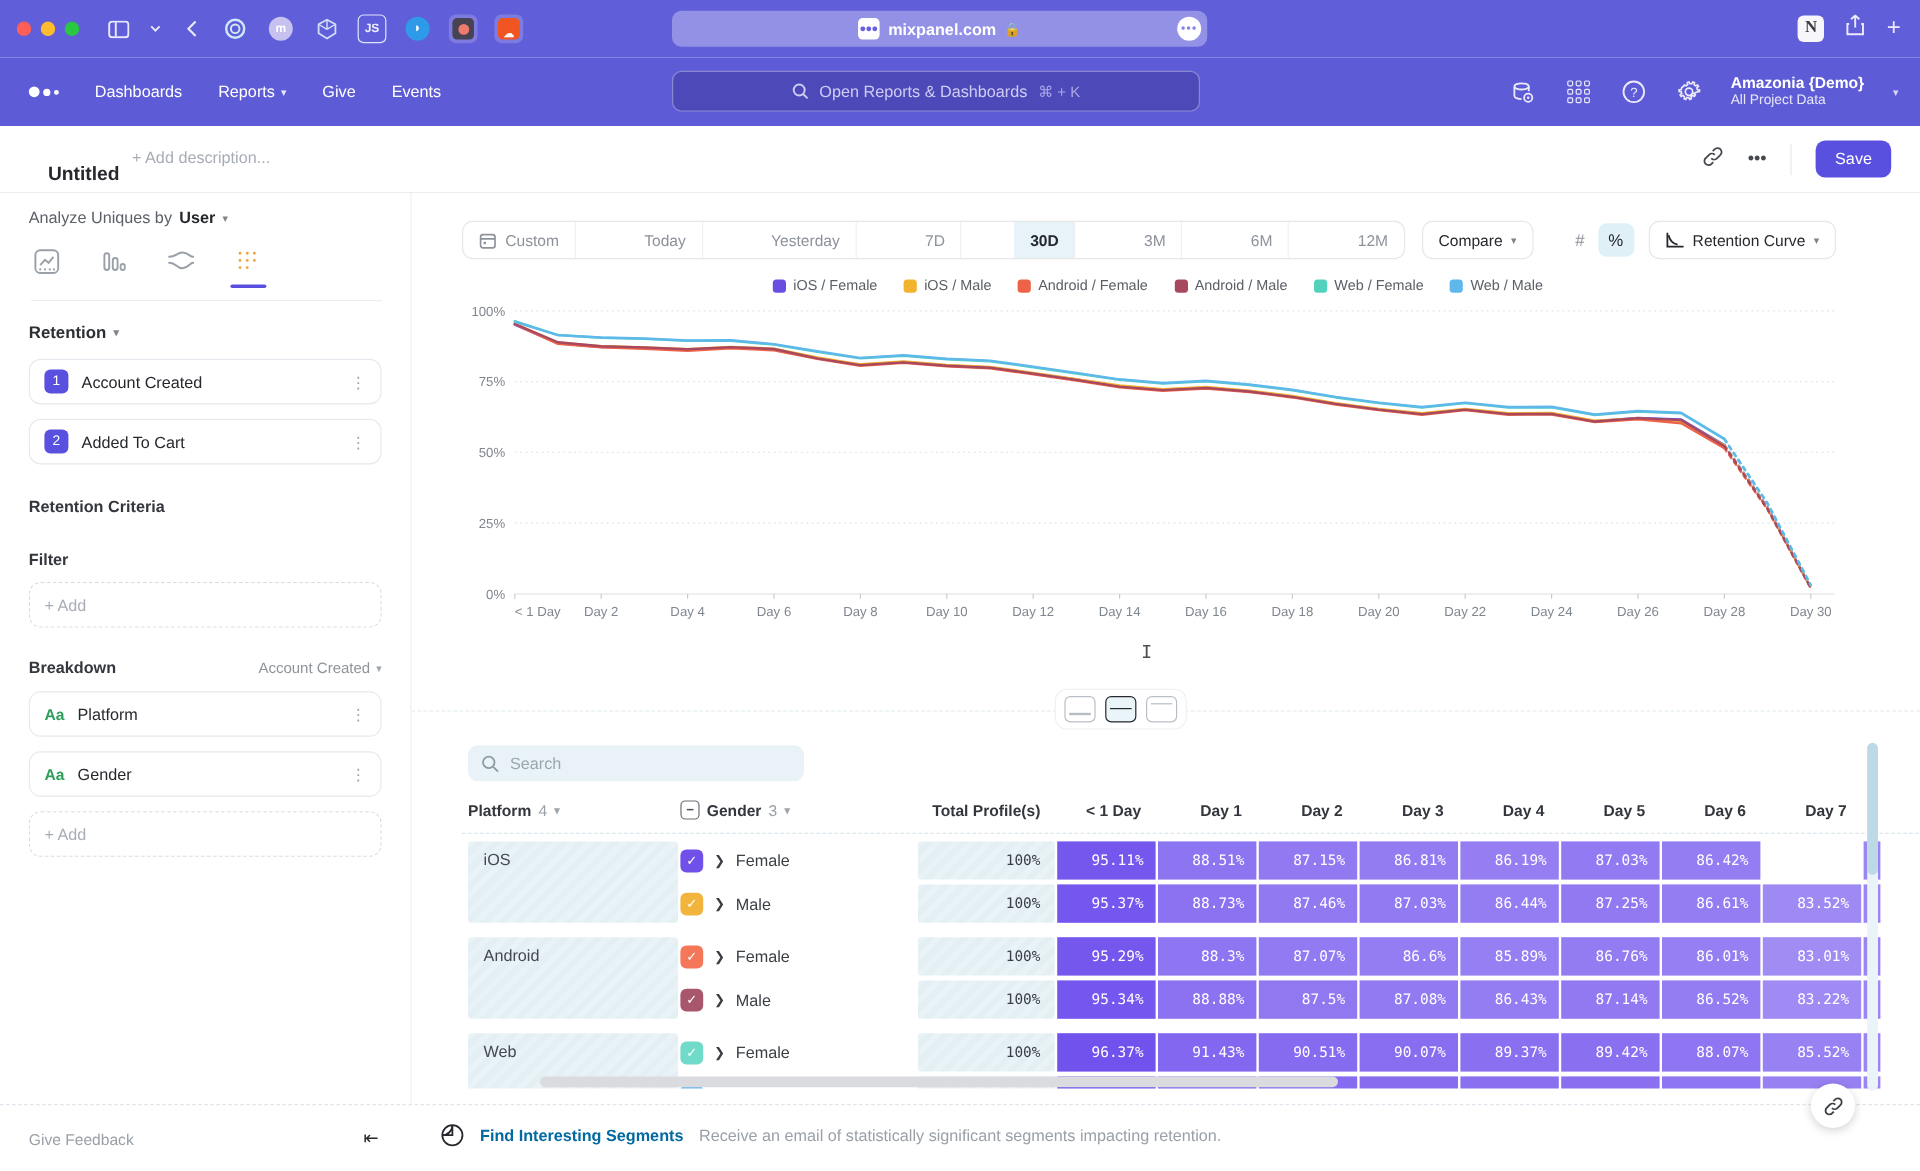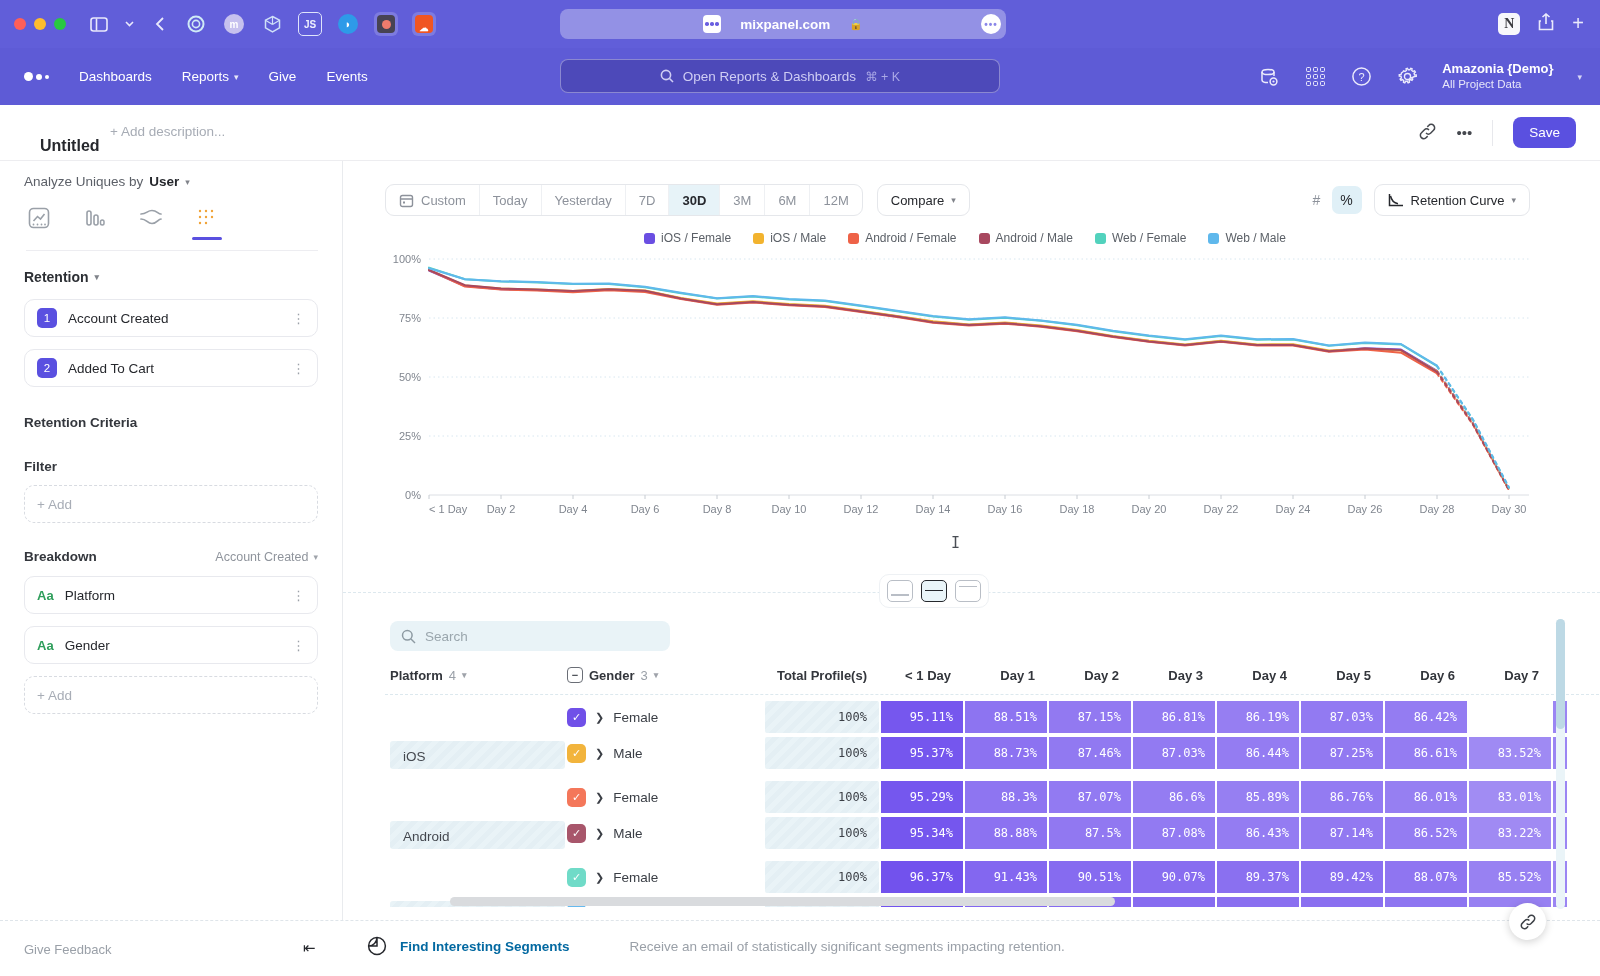--- a/index.html
+++ b/index.html
@@ -5,21 +5,21 @@
   * { margin:0; padding:0; box-sizing:border-box; }
   html,body { width:1600px; height:976px; overflow:hidden; font-family:"Liberation Sans", sans-serif; background:#fff; }
 
   
   #chrome { position:absolute; left:0; top:0; width:1600px; height:48px; background:#615ed9; display:flex; align-items:center; }
   .traffic { display:flex; gap:8px; margin-left:14px; }
   .tl { width:12px; height:12px; border-radius:50%; }
   .chrome-icons { display:flex; align-items:center; gap:14px; margin-left:22px; color:#e8e8fb; }
   .cicon { width:22px; height:22px; display:flex; align-items:center; justify-content:center; font-size:13px; color:#e9e9fc; }
   .ext { width:24px; height:24px; border-radius:6px; display:flex; align-items:center; justify-content:center; font-size:10px; font-weight:bold; }
-  .urlbar { position:absolute; left:560px; top:9px; width:446px; height:30px; background:rgba(255,255,255,.32); border-radius:8px; display:flex; align-items:center; justify-content:center; color:#fff; font-size:13.5px; font-weight:600;gap:12px; }
+  .urlbar { position:absolute; left:560px; top:9px; width:446px; height:30px; background:rgba(255,255,255,.32); border-radius:8px; display:flex; align-items:center; justify-content:center; color:#fff; font-size:13.5px; font-weight:600; }
   .urlbar .fav { width:18px; height:18px; background:#fff; border-radius:4px; margin-right:7px; display:flex; align-items:center; justify-content:center; gap:1.5px; }
   .fav i { width:3.5px; height:3.5px; border-radius:50%; background:#6a5fe0; display:inline-block; }
   .urlbar .lock { margin-left:7px; font-size:11px; opacity:.9; }
   .url-more { position:absolute; right:5px; top:5px; width:20px; height:20px; background:#fff; border-radius:50%; color:#8a86e8; font-size:10px; letter-spacing:1px; display:flex; align-items:center; justify-content:center; }
   .chrome-right { position:absolute; right:16px; top:12px; display:flex; gap:18px; align-items:center; color:#eaeafc; }
   .notion { width:22px; height:22px; background:#f7f7fb; color:#3b3b40; border-radius:5px; font-weight:bold; font-size:14px; display:flex; align-items:center; justify-content:center; font-family:"Liberation Serif", serif; }
 
   
   #appnav { position:absolute; left:0; top:48px; width:1600px; height:57px; background:#5e5bd6; display:flex; align-items:center; }
   .mp-logo { display:flex; align-items:center; gap:3px; margin-left:24px; margin-right:30px; }
@@ -64,27 +64,27 @@
   .aa { color:#2e9e5b; font-size:13px; font-weight:bold; }
   .muted-label { font-size:13.5px; font-weight:bold; color:#34373d; }
   .gray-dd { color:#8f949c; font-size:12.5px; display:flex; gap:5px; align-items:center; cursor:pointer; }
 
   
   #footband { position:absolute; left:0; top:920px; width:1600px; height:56px; background:#fff; border-top:1px dashed #dfe5ea; }
   #give-feedback { position:absolute; left:24px; top:21px; font-size:13px; color:#9aa0a8; }
   #collapse { position:absolute; left:303px; top:18px; font-size:15px; color:#26282d; cursor:pointer; }
   #fis-row { position:absolute; left:367px; top:15px; display:flex; align-items:center; gap:13px; }
   #fis-title { font-size:13.5px; font-weight:bold; color:#0369a1; }
-  #fis-sub { font-size:13.5px; color:#9aa0a8;margin-left:47px; }
+  #fis-sub { font-size:13.5px; color:#9aa0a8; }
   #float-link { position:absolute; left:1509px; top:903px; width:37px; height:37px; border-radius:50%; background:#fff; box-shadow:0 2px 8px rgba(0,0,0,.18); display:flex; align-items:center; justify-content:center; font-size:15px; color:#3c4046; cursor:pointer; }
 
   
   #main { position:absolute; left:343px; top:161px; width:1257px; height:759px; background:#fff; overflow:hidden; }
   #controls { position:absolute; left:42px; top:23px; display:flex; gap:14px; }
-  .seg { display:flex; border:1px solid #e5e7eb; border-radius:9px; overflow:hidden; height:32px; }
+  .seg { display:flex; border:1px solid #e5e7eb; border-radius:9px; overflow:hidden; height:32px;gap:44px; }
   .seg .it { display:flex; align-items:center; padding:0 13px; font-size:13px; color:#8d929b; border-right:1px solid #eef0f3; cursor:pointer; gap:7px; }
   .seg .it:last-child { border-right:none; }
   .seg .it.active { background:#e7f3f8; color:#26282d; font-weight:bold; }
   .btn { display:flex; align-items:center; gap:7px; border:1px solid #e5e7eb; border-radius:9px; height:32px; padding:0 13px; font-size:13px; color:#26282d; cursor:pointer; background:#fff; }
   #right-controls { position:absolute; right:70px; top:23px; display:flex; gap:12px; align-items:center; }
   .mode-toggle { display:flex; align-items:center; height:32px; border-radius:8px; }
   .mode { width:30px; height:28px; display:flex; align-items:center; justify-content:center; font-size:14px; color:#8d929b; border-radius:7px; cursor:pointer; }
   .mode.active { background:#e0f0f7; color:#26282d; }
 
   
@@ -106,21 +106,21 @@
   
   #search-pill { position:absolute; left:47px; top:460px; width:280px; height:30px; background:#e9f3f7; border-radius:8px; display:flex; align-items:center; padding:0 11px; gap:9px; color:#9aa6ad; font-size:13.5px; }
   #thead { position:absolute; left:47px; top:498px; display:grid; grid-template-columns:175px 196px 114px repeat(8,82px) 14px; column-gap:2px; align-items:center; height:32px; }
   .th { font-size:13px; font-weight:bold; color:#33363c; display:flex; align-items:center; gap:6px; }
   .th .cnt { color:#9aa0a8; font-weight:normal; }
   .th.right { justify-content:flex-end; padding-right:12px; }
   .indet { width:16px; height:16px; border:1.5px solid #6a6e76; border-radius:4px; display:flex; align-items:center; justify-content:center; font-size:11px; color:#4a4e55; background:#fff; }
   #thead-border { position:absolute; left:42px; top:533px; width:1214px; border-top:1px dashed #dce8ee; }
   #tbody { position:absolute; left:47px; top:540px; width:1510px; height:206px; overflow:hidden; }
   .tgroup { display:grid; grid-template-columns:175px 196px 114px repeat(8,82px) 14px; column-gap:2px; row-gap:4px; grid-auto-rows:32px; margin-bottom:12px; }
-  .pcell { grid-row:1 / span 2; background:repeating-linear-gradient(135deg,#e9f3f7 0 5px,#e4eff4 5px 10px); border-radius:3px; font-size:13.5px; color:#44484f; padding:8px 0 0 13px;margin-top:40px; }
+  .pcell { grid-row:1 / span 2; background:repeating-linear-gradient(135deg,#e9f3f7 0 5px,#e4eff4 5px 10px); border-radius:3px; font-size:13.5px; color:#44484f; padding:8px 0 0 13px; }
   .gcell { display:flex; align-items:center; gap:9px; font-size:13.5px; color:#3a3e45; }
   .cbx { width:19px; height:19px; border-radius:5px; color:#fff; font-size:11px; display:flex; align-items:center; justify-content:center; cursor:pointer; }
   .exp { color:#3a3e45; font-size:11px; cursor:pointer; }
   .tcell { background:repeating-linear-gradient(135deg,#e9f3f7 0 5px,#e4eff4 5px 10px); border-radius:2px; display:flex; align-items:center; justify-content:flex-end; padding-right:12px; font-family:"DejaVu Sans Mono", monospace; font-size:12px; color:#3a3e45; }
   .vcell { display:flex; align-items:center; justify-content:flex-end; padding-right:10px; font-family:"DejaVu Sans Mono", monospace; font-size:12px; color:#fff; cursor:pointer; }
 
   
   #hscroll { position:absolute; left:107px; top:736px; width:665px; height:9px; border-radius:5px; background:#d9dbde; }
   #vscroll { position:absolute; left:1213px; top:458px; width:9px; height:290px; border-radius:5px; background:#eaf4f8; }
   #vthumb { position:absolute; left:0; top:0; width:9px; height:110px; border-radius:5px; background:#bdd9e5; }

